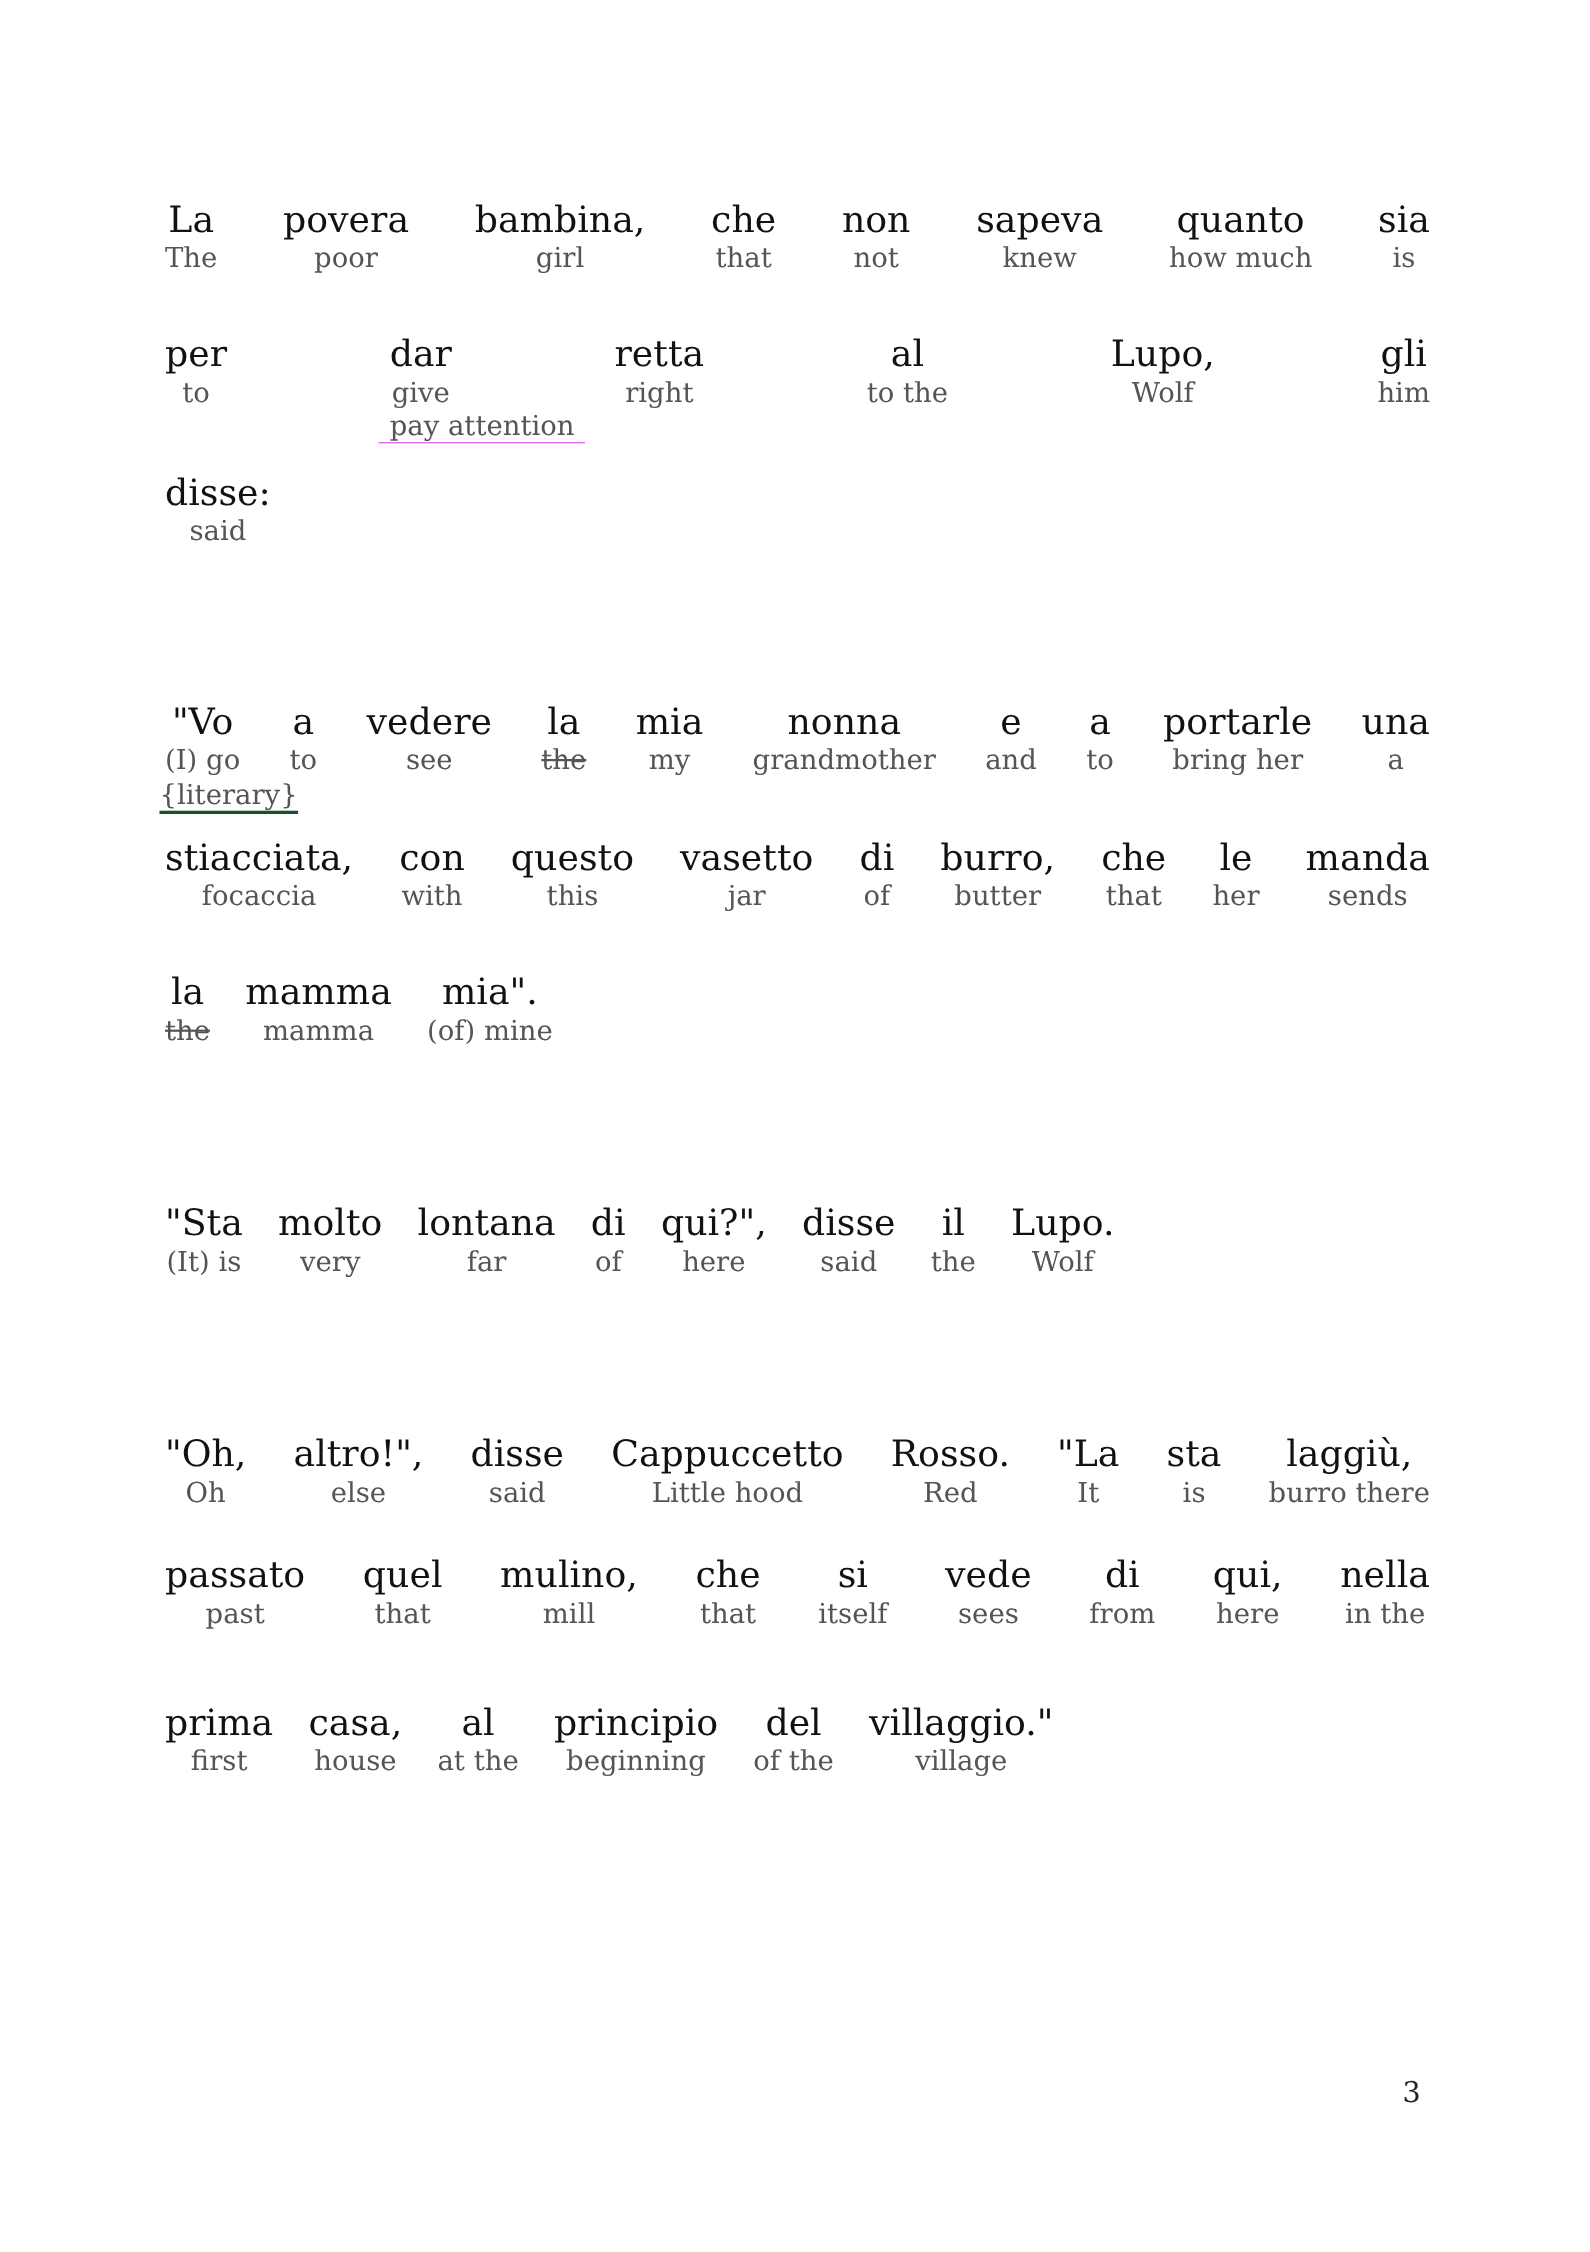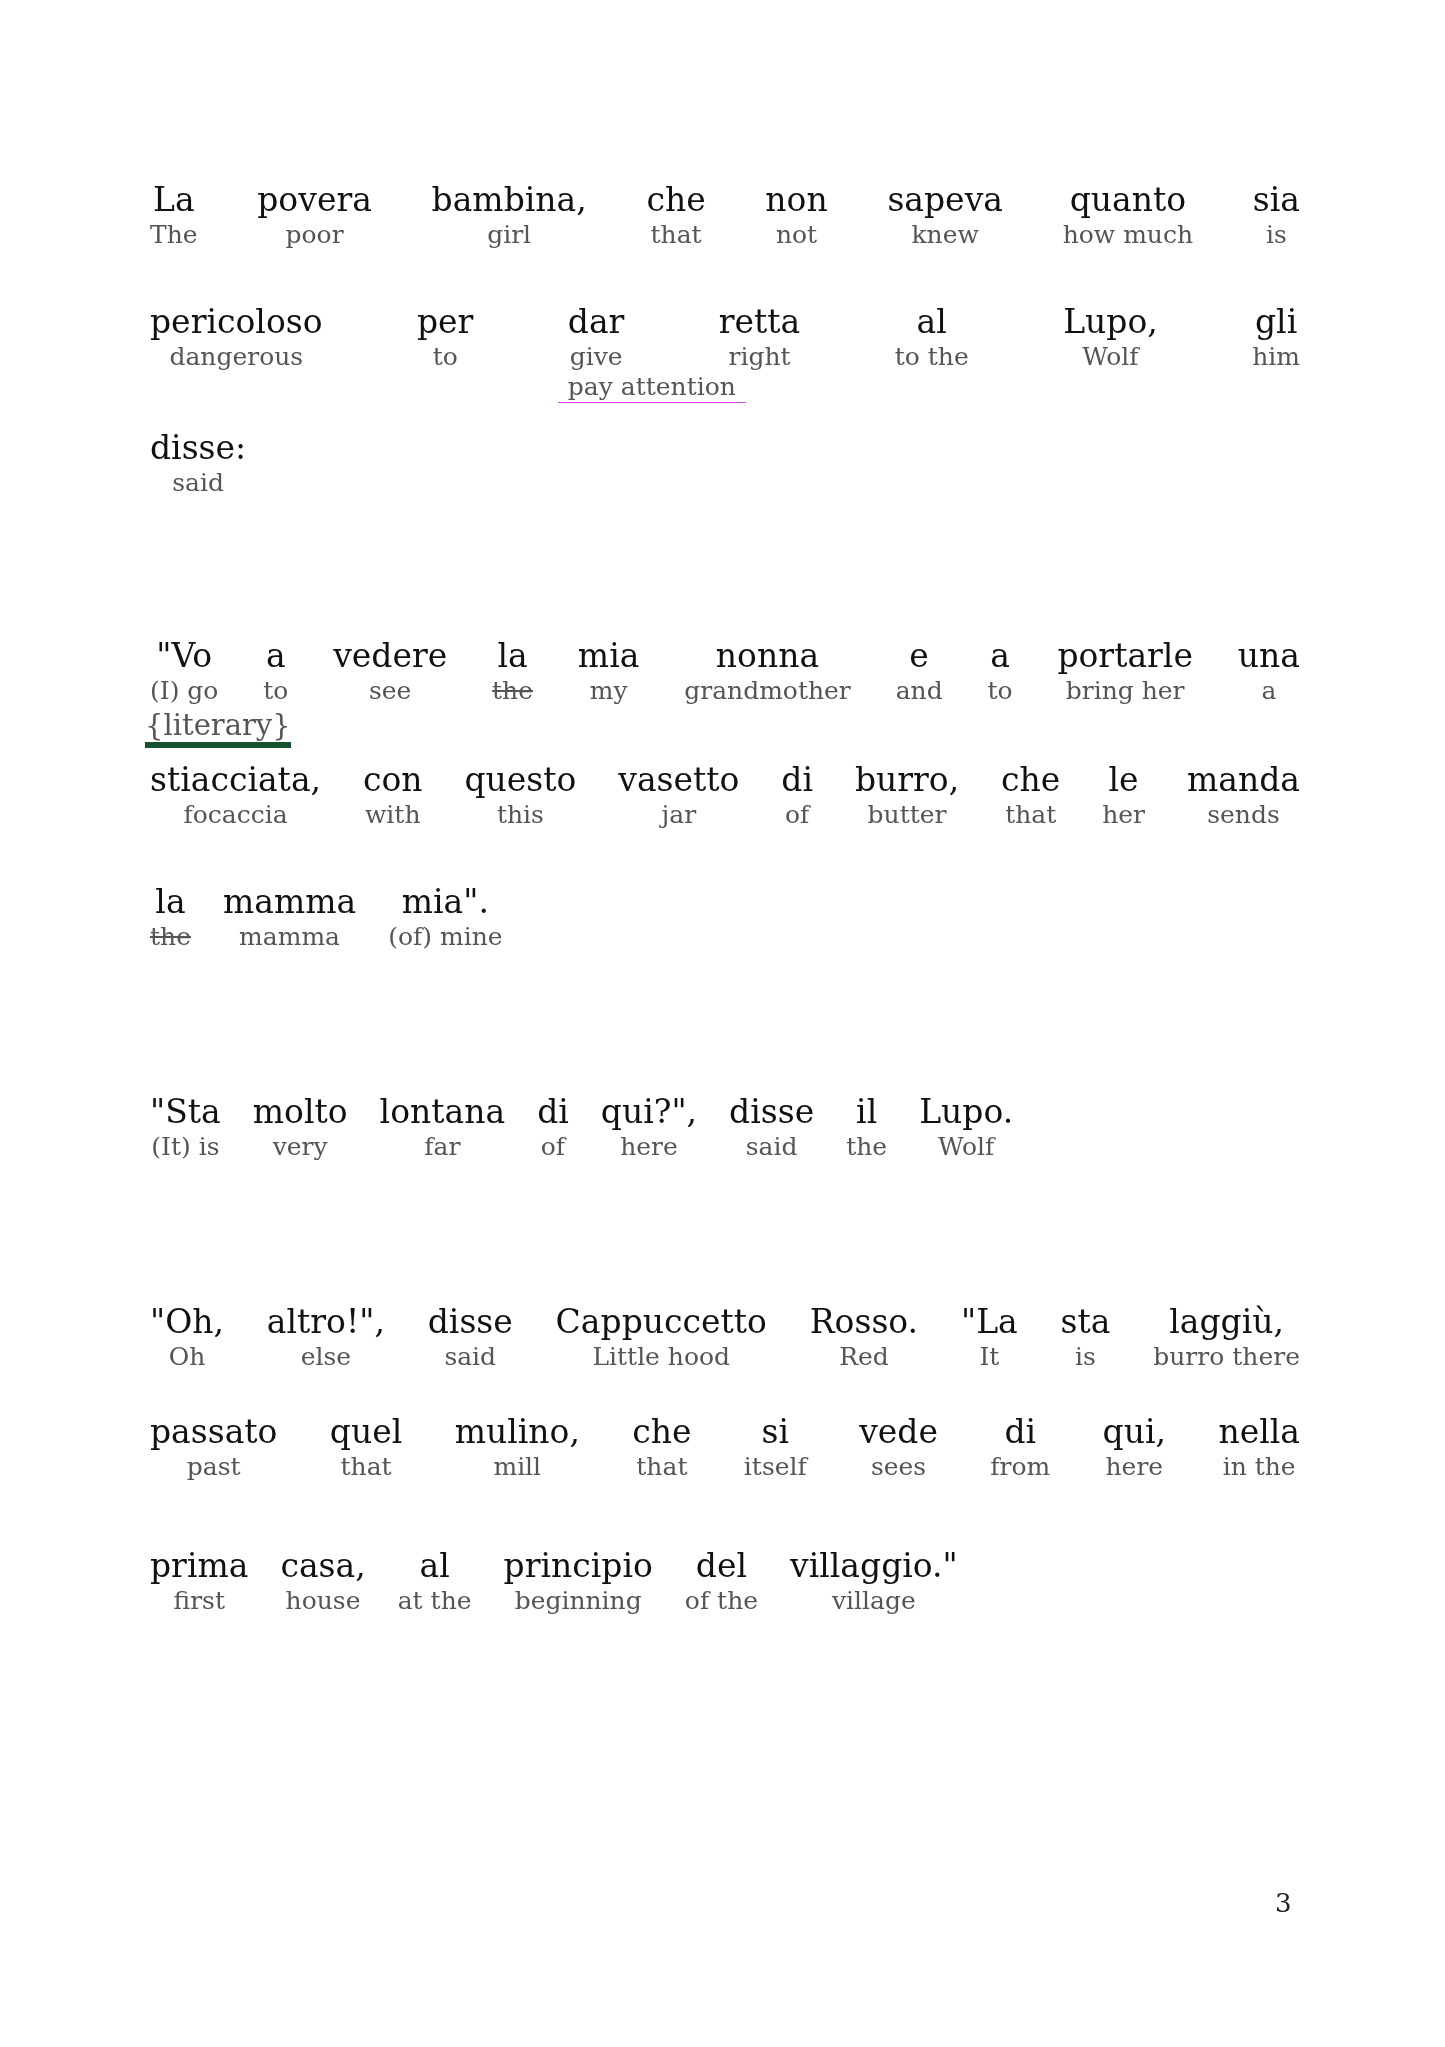--- a/index.html
+++ b/index.html
@@ -5,21 +5,21 @@
     html, body { margin: 0; padding: 0; background: #ffffff; }
     body { width: 1445px; height: 2047px; position: relative; font-family: "DejaVu Serif", serif; }
     .line { position: absolute; left: 150px; width: 1150px; display: flex; justify-content: space-between; }
     .line.left { justify-content: flex-start; }
     .line.left .pair { margin-right: 32px; }
     .pair { display: flex; flex-direction: column; align-items: center; position: relative; }
     .it { font-size: 33px; color: #111; line-height: 40px; white-space: nowrap; }
     .en { font-size: 25px; color: #555; line-height: 30px; white-space: nowrap; }
     .en.strike { text-decoration: line-through; }
     .sub { position: absolute; top: 70px; white-space: nowrap; font-size: 25px; color: #555; line-height: 30px; border-bottom: 1px solid #d946ef; padding: 0 10px; }
-    .note { position: absolute; font-size: 29px; color: #555; white-space: nowrap; border-bottom: 6px solid #14532d; }
+    .note { position: absolute; font-size: 25px; color: #555; white-space: nowrap; border-bottom: 3px solid #14532d; }
     .page-num { position: absolute; left: 1275px; top: 1888px; font-size: 26px; color: #222; }
   </style>
 </head>
 <body>
 
 <div id="doc">
     <div class="line" style="top: 180px;">
       <div class="pair">
         <span class="it">La</span>
         <span class="en">The</span>
@@ -48,24 +48,20 @@
         <span class="it">quanto</span>
         <span class="en">how much</span>
       </div>
       <div class="pair">
         <span class="it">sia</span>
         <span class="en">is</span>
       </div>
     </div>
     <div class="line" style="top: 302px;">
       <div class="pair">
-        <span class="it">pericoloso</span>
-        <span class="en">dangerous</span>
-      </div>
-      <div class="pair">
         <span class="it">per</span>
         <span class="en">to</span>
       </div>
       <div class="pair">
         <span class="it">dar</span>
         <span class="en">give</span>
         <span class="sub" style="left: -10px;">pay attention</span>
       </div>
       <div class="pair">
         <span class="it">retta</span>

